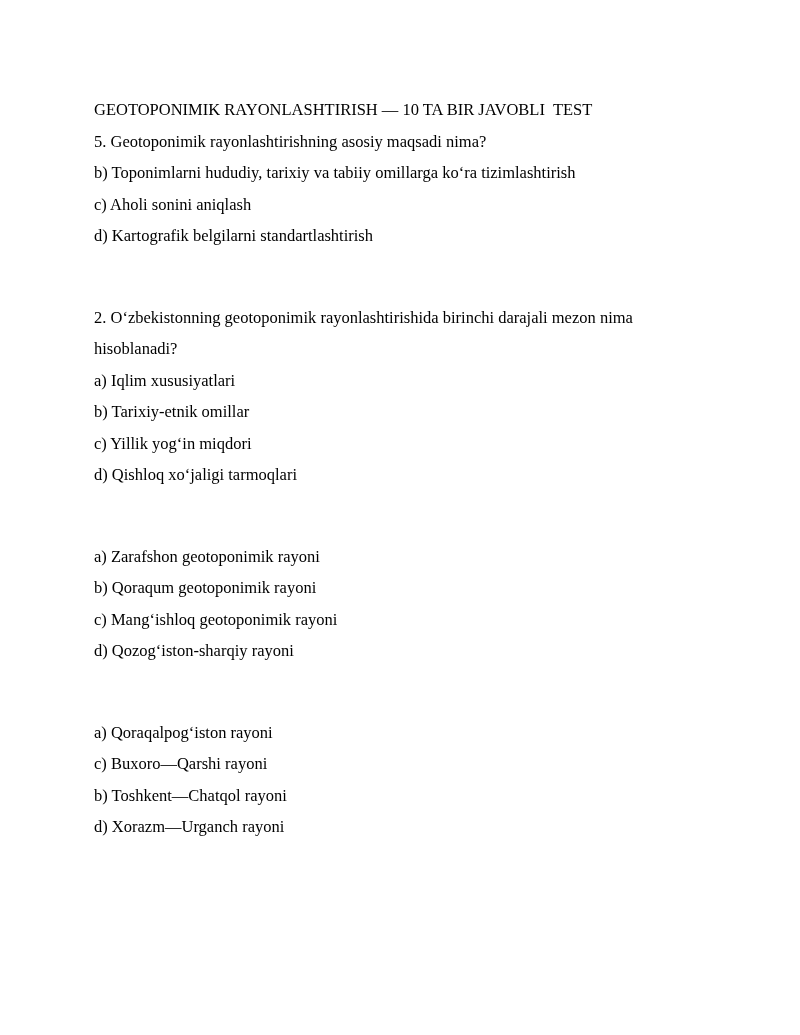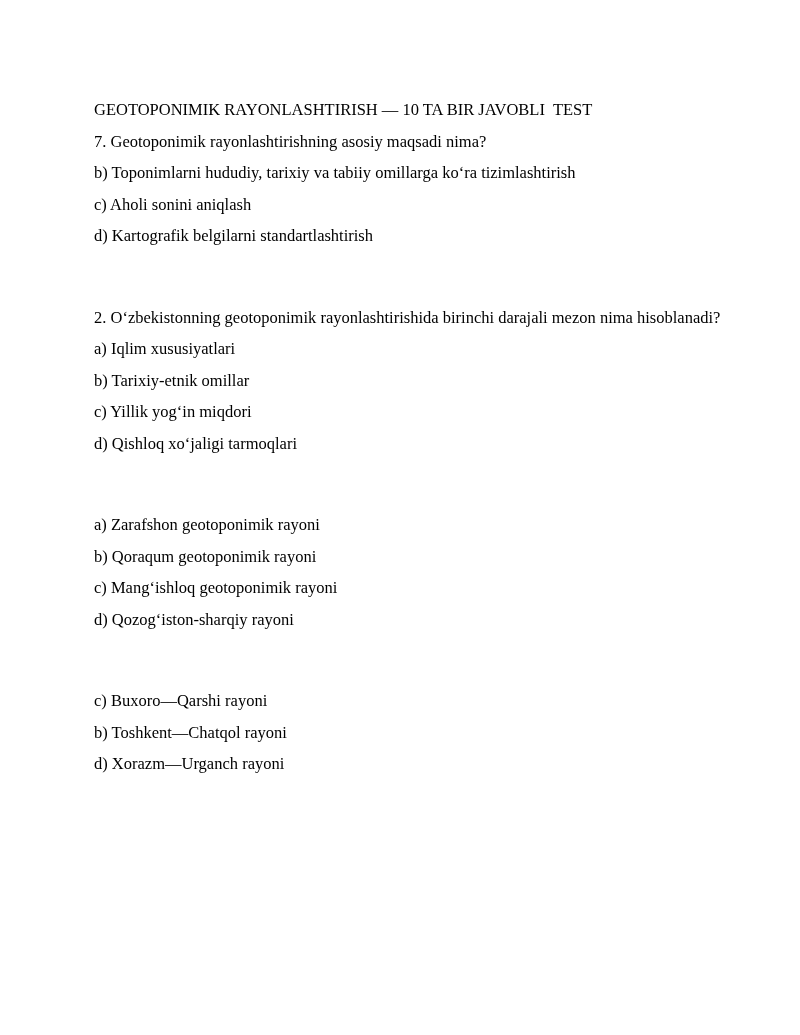--- a/index.html
+++ b/index.html
@@ -11,21 +11,21 @@
     width: 800px;
     height: 1035px;
     background: #ffffff;
     color: #000000;
     font-family: "Liberation Serif", "DejaVu Serif", serif;
     overflow: hidden;
   }
   .page {
     width: 800px;
     height: 1035px;
-    padding: 94px 64px 0 94px;
+    padding: 94px 96px 0 94px;
   }
   .doc-title {
     margin: 0;
     font-size: 16.5px;
     line-height: 31.5px;
     white-space: pre-wrap;
   }
   .question-block {
     margin: 0;
   }
@@ -40,21 +40,21 @@
   }
 </style>
 </head>
 <body>
 
 <div class="page">
 
   <p class="doc-title">GEOTOPONIMIK RAYONLASHTIRISH — 10 TA BIR JAVOBLI  TEST</p>
 
   <div class="question-block">
-    <p class="question-text">7. Geotoponimik rayonlashtirishning asosiy maqsadi nima?</p>
+    <p class="question-text">5. Geotoponimik rayonlashtirishning asosiy maqsadi nima?</p>
     <p class="answer-option">b) Toponimlarni hududiy, tarixiy va tabiiy omillarga ko‘ra tizimlashtirish</p>
     <p class="answer-option">c) Aholi sonini aniqlash</p>
     <p class="answer-option">d) Kartografik belgilarni standartlashtirish</p>
   </div>
 
   <div class="question-block">
     <p class="question-text">2. O‘zbekistonning geotoponimik rayonlashtirishida birinchi darajali mezon nima hisoblanadi?</p>
     <p class="answer-option">a) Iqlim xususiyatlari</p>
     <p class="answer-option">b) Tarixiy-etnik omillar</p>
     <p class="answer-option">c) Yillik yog‘in miqdori</p>
@@ -62,18 +62,19 @@
   </div>
 
   <div class="question-block">
     <p class="answer-option">a) Zarafshon geotoponimik rayoni</p>
     <p class="answer-option">b) Qoraqum geotoponimik rayoni</p>
     <p class="answer-option">c) Mang‘ishloq geotoponimik rayoni</p>
     <p class="answer-option">d) Qozog‘iston-sharqiy rayoni</p>
   </div>
 
   <div class="question-block">
+    <p class="answer-option">a) Qoraqalpog‘iston rayoni</p>
     <p class="answer-option">c) Buxoro—Qarshi rayoni</p>
     <p class="answer-option">b) Toshkent—Chatqol rayoni</p>
     <p class="answer-option">d) Xorazm—Urganch rayoni</p>
   </div>
 
 </div>
 
 </body></html>

